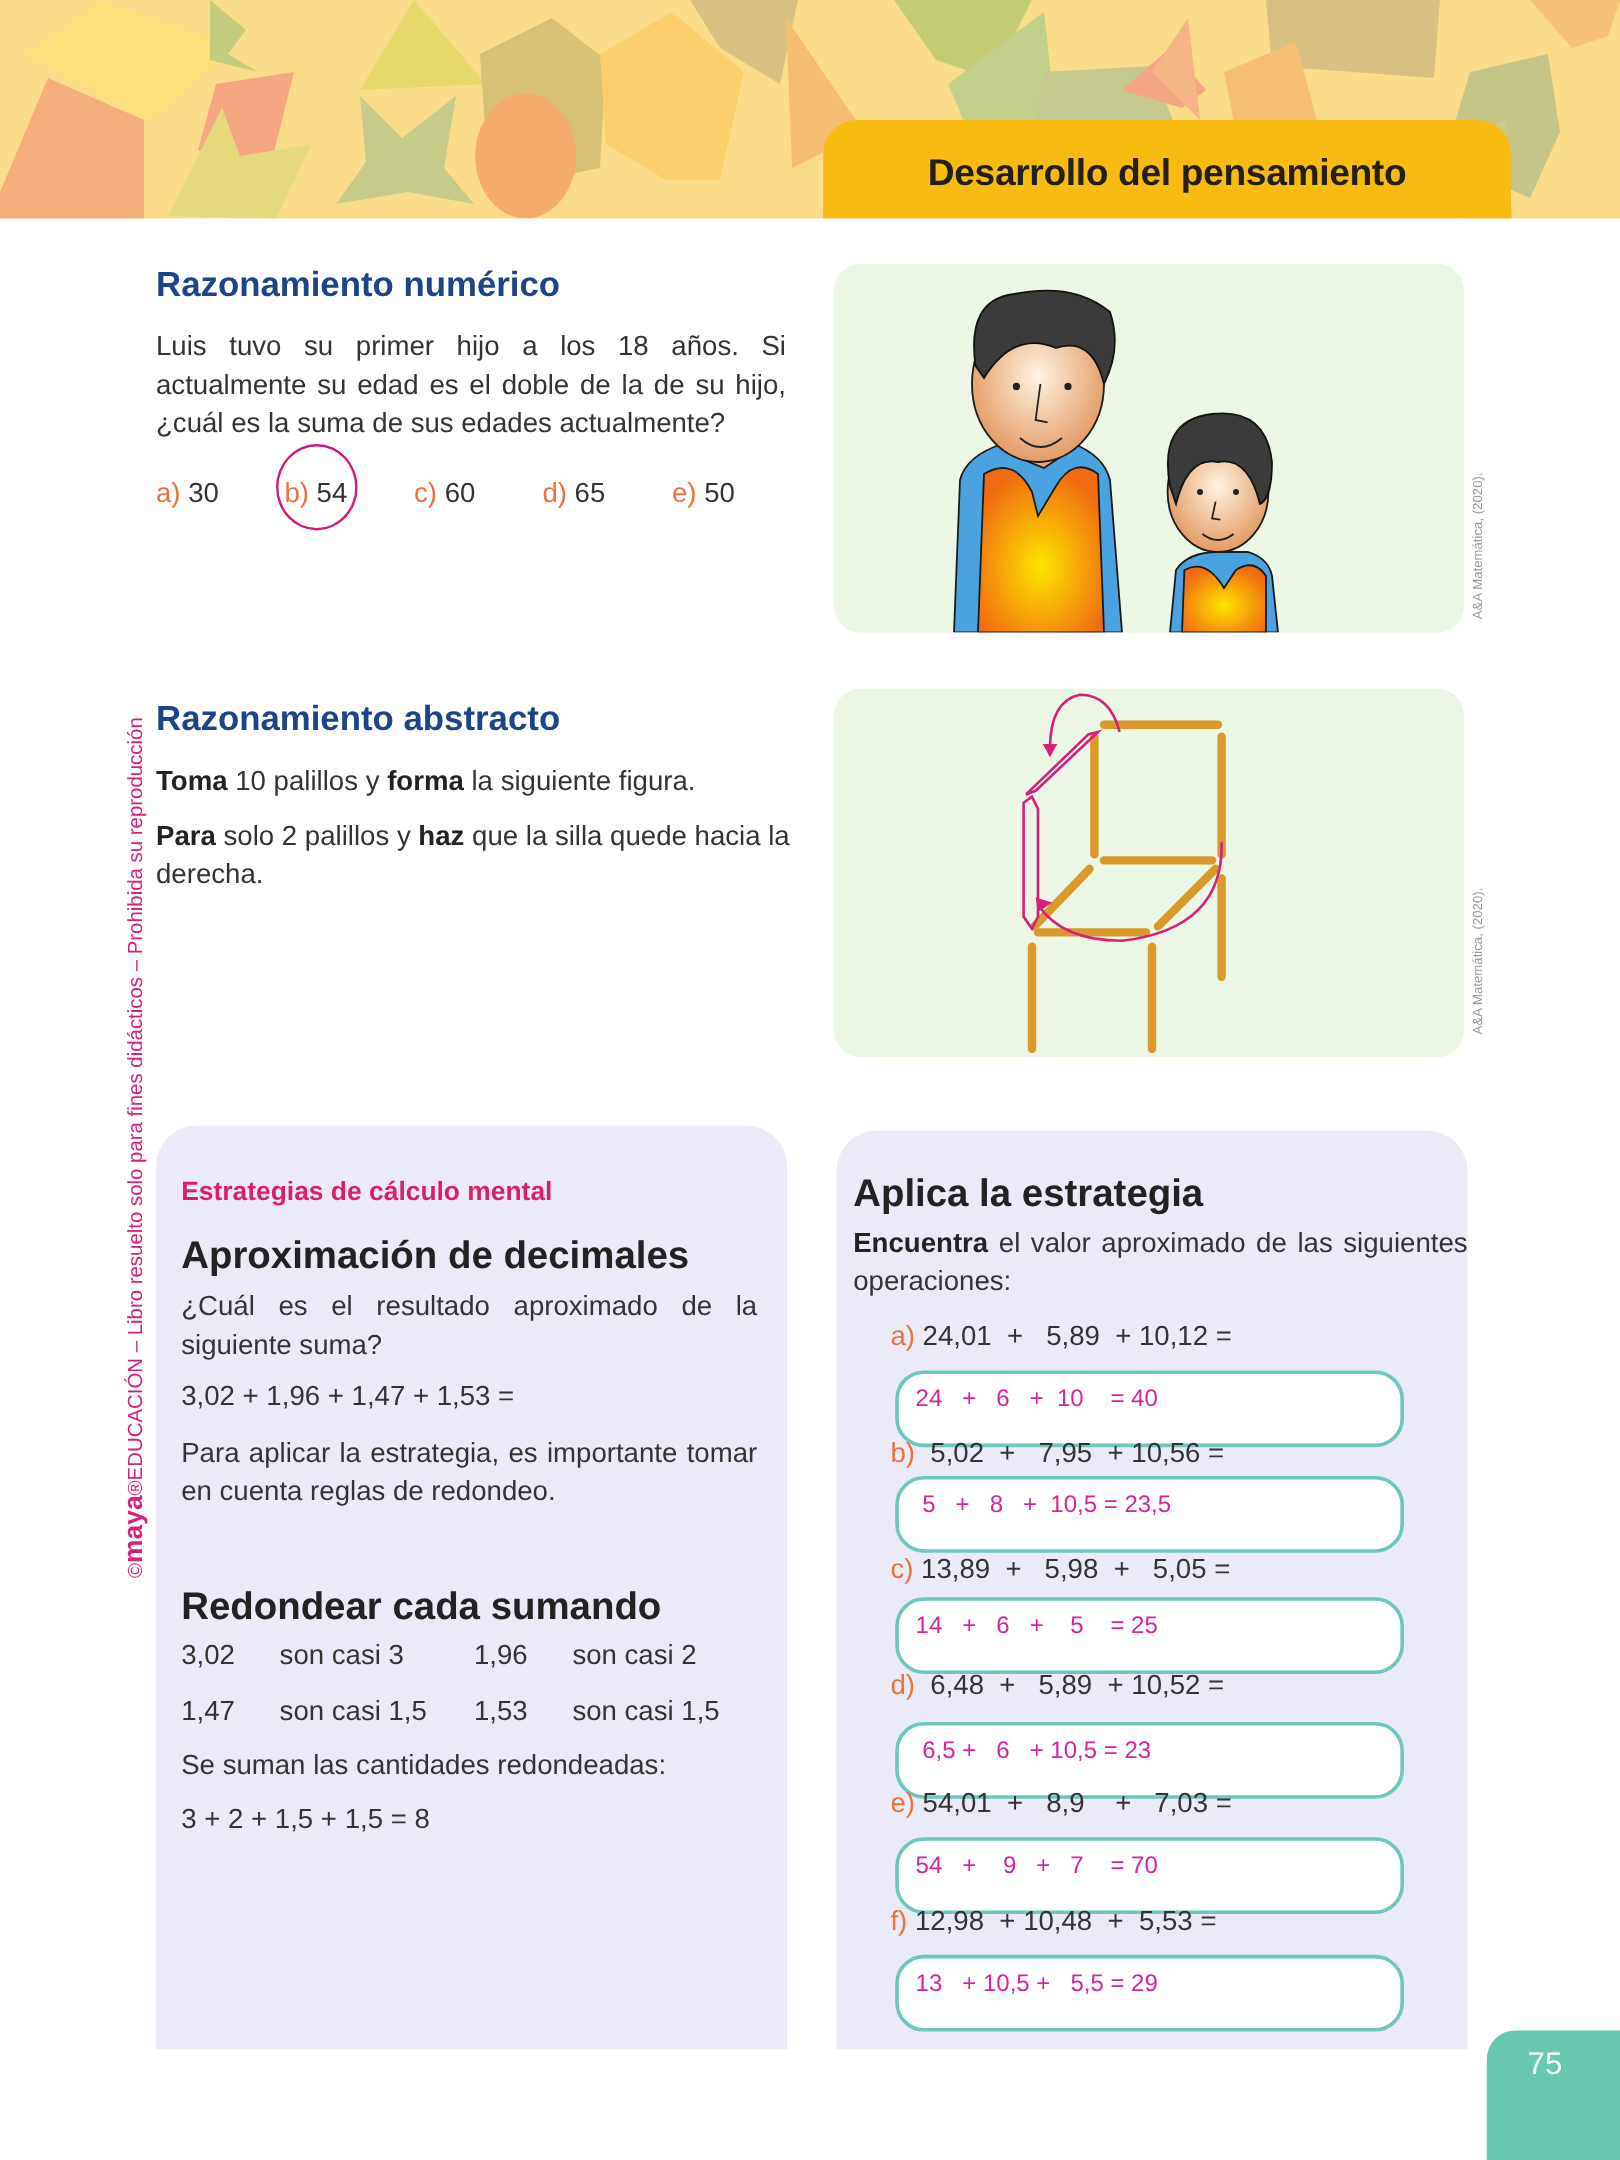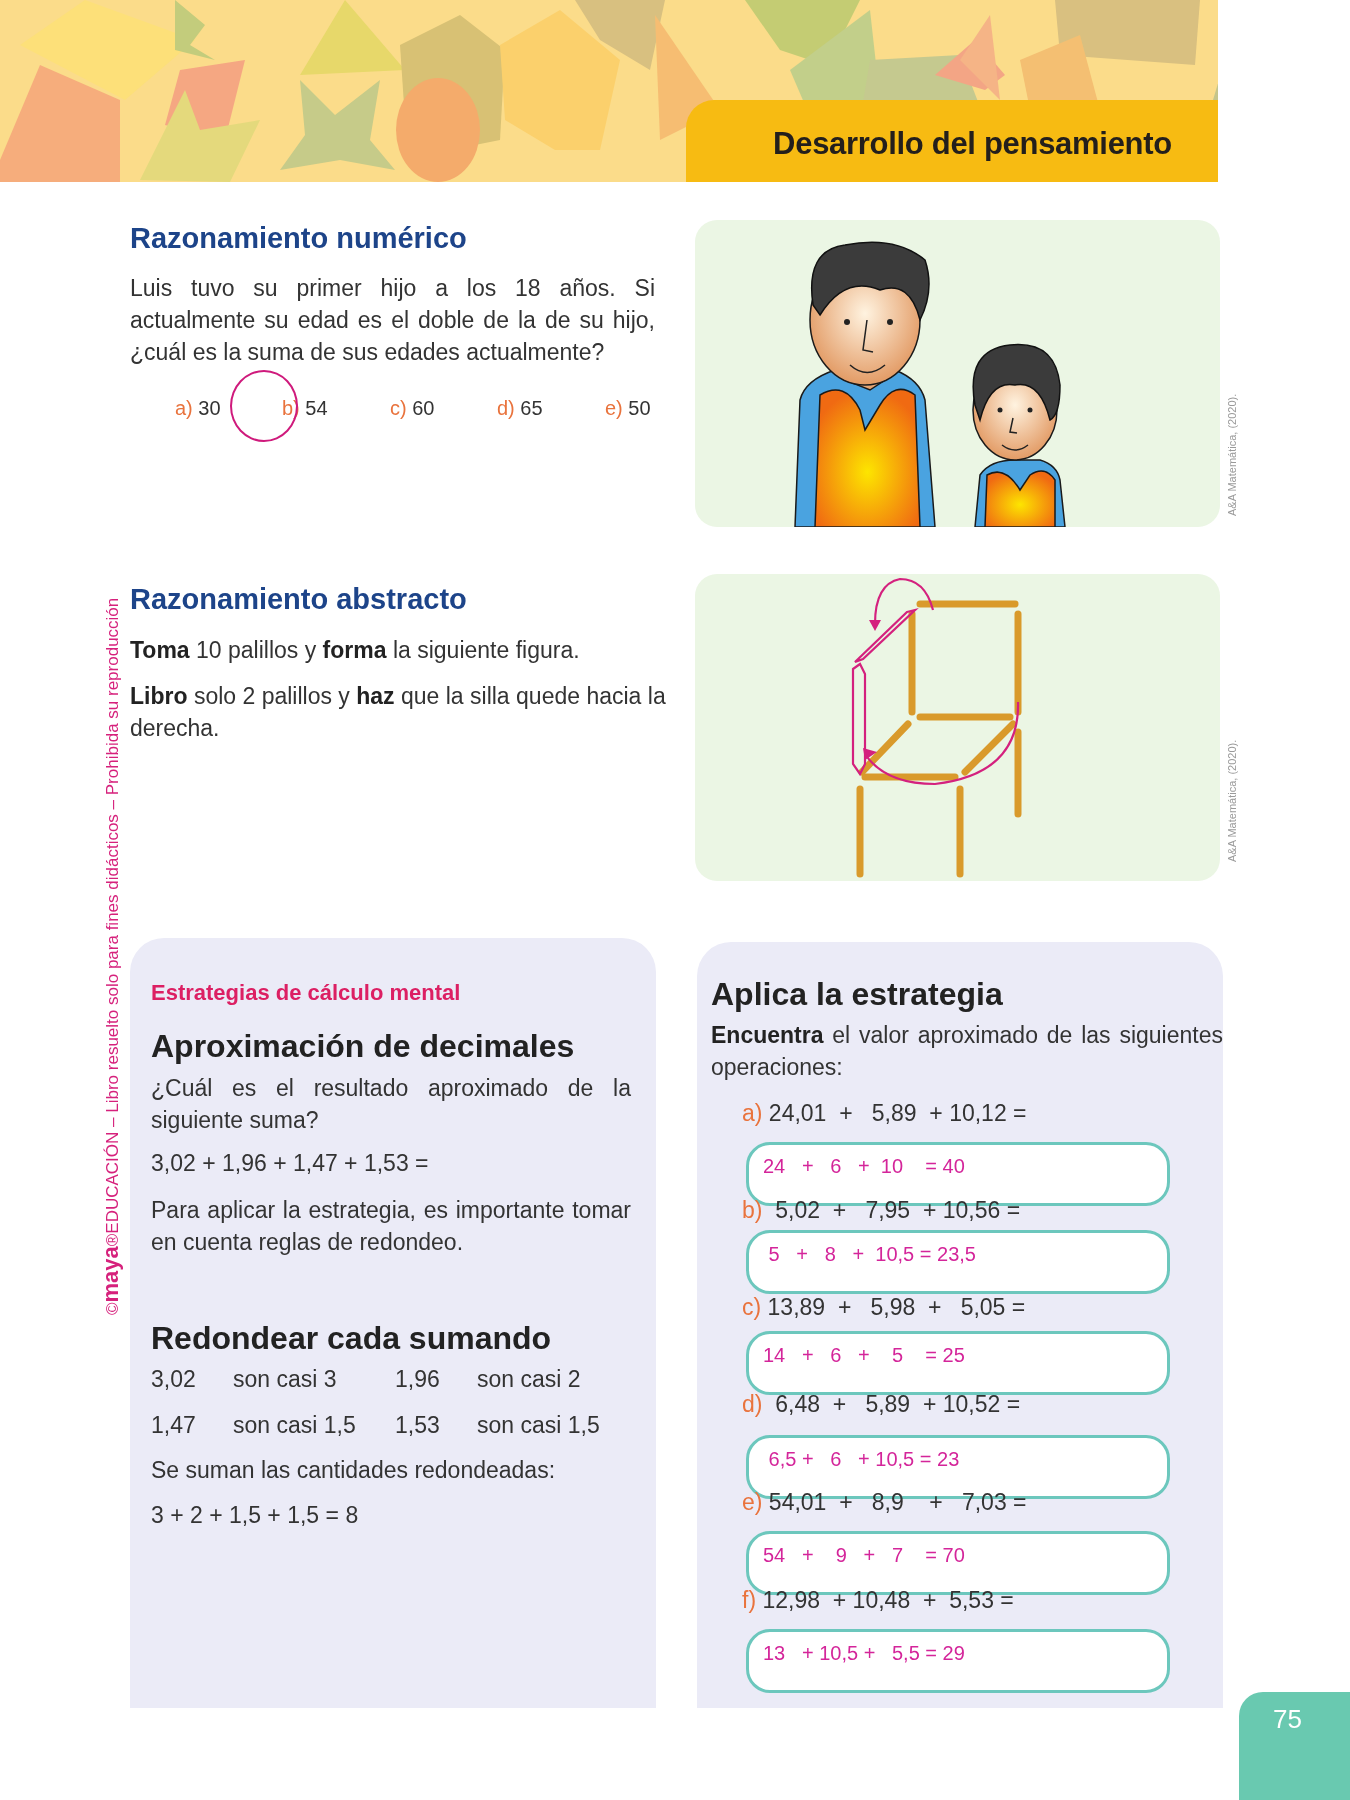--- a/index.html
+++ b/index.html
@@ -1,33 +1,33 @@
 <!DOCTYPE html>
 <html><head>
 <meta charset="utf-8">
 <style>
   * { box-sizing: border-box; margin: 0; padding: 0; }
   html, body { width: 1350px; height: 1800px; background: #ffffff; overflow: hidden; }
   body { position: relative; font-family: "Liberation Sans", "DejaVu Sans", sans-serif; color: #2a2a2a; }
 
   
-  .banner { position: absolute; left: 0; top: 0; width: 1218px; height: 182px; background: #fbdc8a; overflow: hidden; }
+  .banner { position: absolute; left: 0; top: 0; width: 1350px; height: 182px; background: #fbdc8a; overflow: hidden; }
   .banner svg { position: absolute; left: 0; top: 0; }
   .title-tab { position: absolute; left: 686px; top: 100px; width: 573px; height: 82px; background: #f7bb12; border-radius: 28px 28px 0 0; display: flex; align-items: center; justify-content: center; }
   .title-tab span { font-size: 31px; font-weight: bold; color: #231f1c; letter-spacing: -0.3px; padding-top: 6px; }
 
   
   .side-note { position: absolute; left: 98px; top: 1315px; transform-origin: 0 0; transform: rotate(-90deg); white-space: nowrap; font-size: 17px; color: #d6217c; font-family: "Liberation Sans", sans-serif; }
   .side-note .brand { font-weight: bold; font-size: 22px; }
 
   
   .h-blue { position: absolute; font-size: 29px; font-weight: bold; color: #1d4489; }
   .para { position: absolute; font-size: 23px; line-height: 32px; color: #333; text-align: justify; font-weight: 300; }
   .para b { font-weight: bold; color: #222; margin-top: 39px; }
-  .opt { position: absolute; top: 397px; font-size: 20px; color: #333; margin-left: 45px; }
+  .opt { position: absolute; top: 397px; font-size: 23px; color: #333; }
   .opt .lt { color: #e9733d; }
   .circle { position: absolute; left: 230px; top: 370px; width: 68px; height: 72px; border: 2.5px solid #cf1a7c; border-radius: 50%; }
 
   
   .panel { position: absolute; left: 695px; width: 525px; background: #ebf6e4; border-radius: 22px; overflow: hidden; }
   .credit { position: absolute; transform-origin: 0 0; transform: rotate(-90deg); white-space: nowrap; font-size: 11px; color: #9a9a9a; }
 
   
   .box { position: absolute; background: #ebebf7; border-radius: 34px 34px 0 0; }
   .pink-h { position: absolute; font-size: 22px; font-weight: bold; color: #dc1f63; }
@@ -120,21 +120,21 @@
     <path d="M307,225 Q320,235 333,225" fill="none" stroke="#222" stroke-width="1.5"></path>
   </svg>
 </div>
 <div class="credit" style="left:1226px; top:516px;">A&amp;A Matemática, (2020).</div>
 
 <div class="h-blue" style="left:130px; top:583px;">Razonamiento abstracto</div>
 <div class="para" style="left:130px; top:634px; width:540px;">
   <b>Toma</b><span> 10 palillos y </span><b>forma</b><span> la siguiente figura.</span>
 </div>
 <div class="para" style="left:130px; top:680px; width:540px; text-align:left;">
-  <b>Libro</b><span> solo 2 palillos y </span><b>haz</b><span> que la silla quede hacia la derecha.</span>
+  <b>Para</b><span> solo 2 palillos y </span><b>haz</b><span> que la silla quede hacia la derecha.</span>
 </div>
 
 <div class="panel" style="top:574px; height:307px;">
   <svg width="525" height="307">
     <g stroke="#d99a2b" stroke-width="7" stroke-linecap="round">
       <line x1="225" y1="30" x2="320" y2="30"></line>
       <line x1="217" y1="40" x2="217" y2="138"></line>
       <line x1="323" y1="40" x2="323" y2="138"></line>
       <line x1="225" y1="143" x2="315" y2="143"></line>
       <line x1="213" y1="150" x2="167" y2="198"></line>

